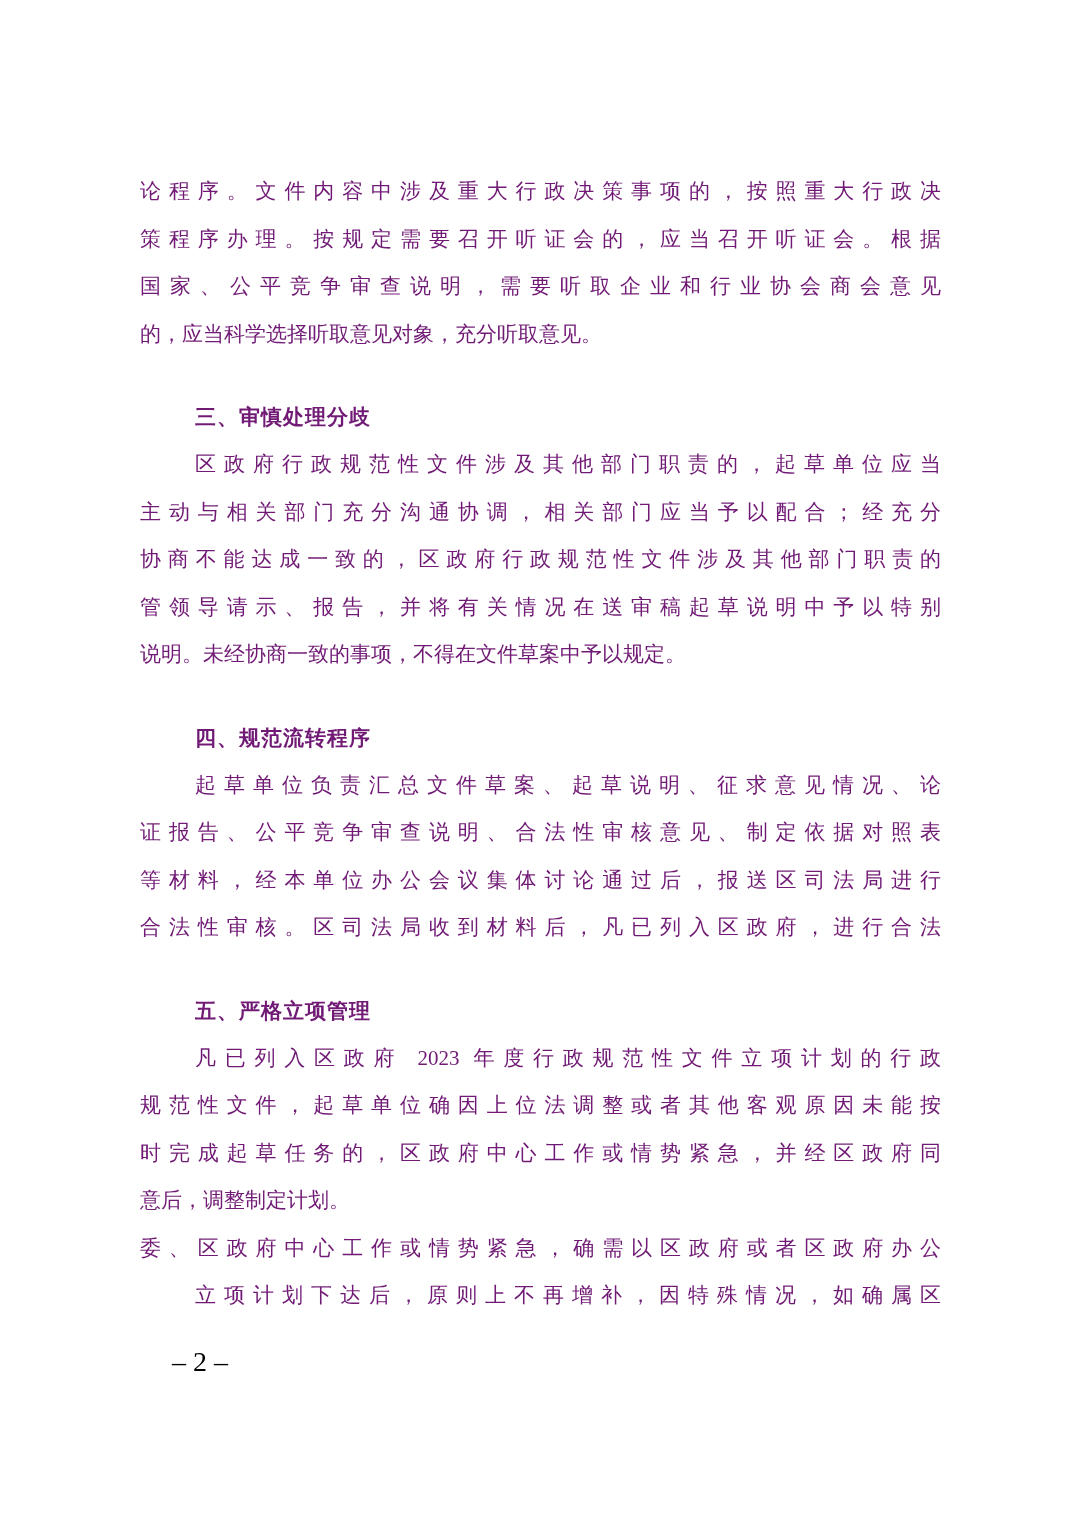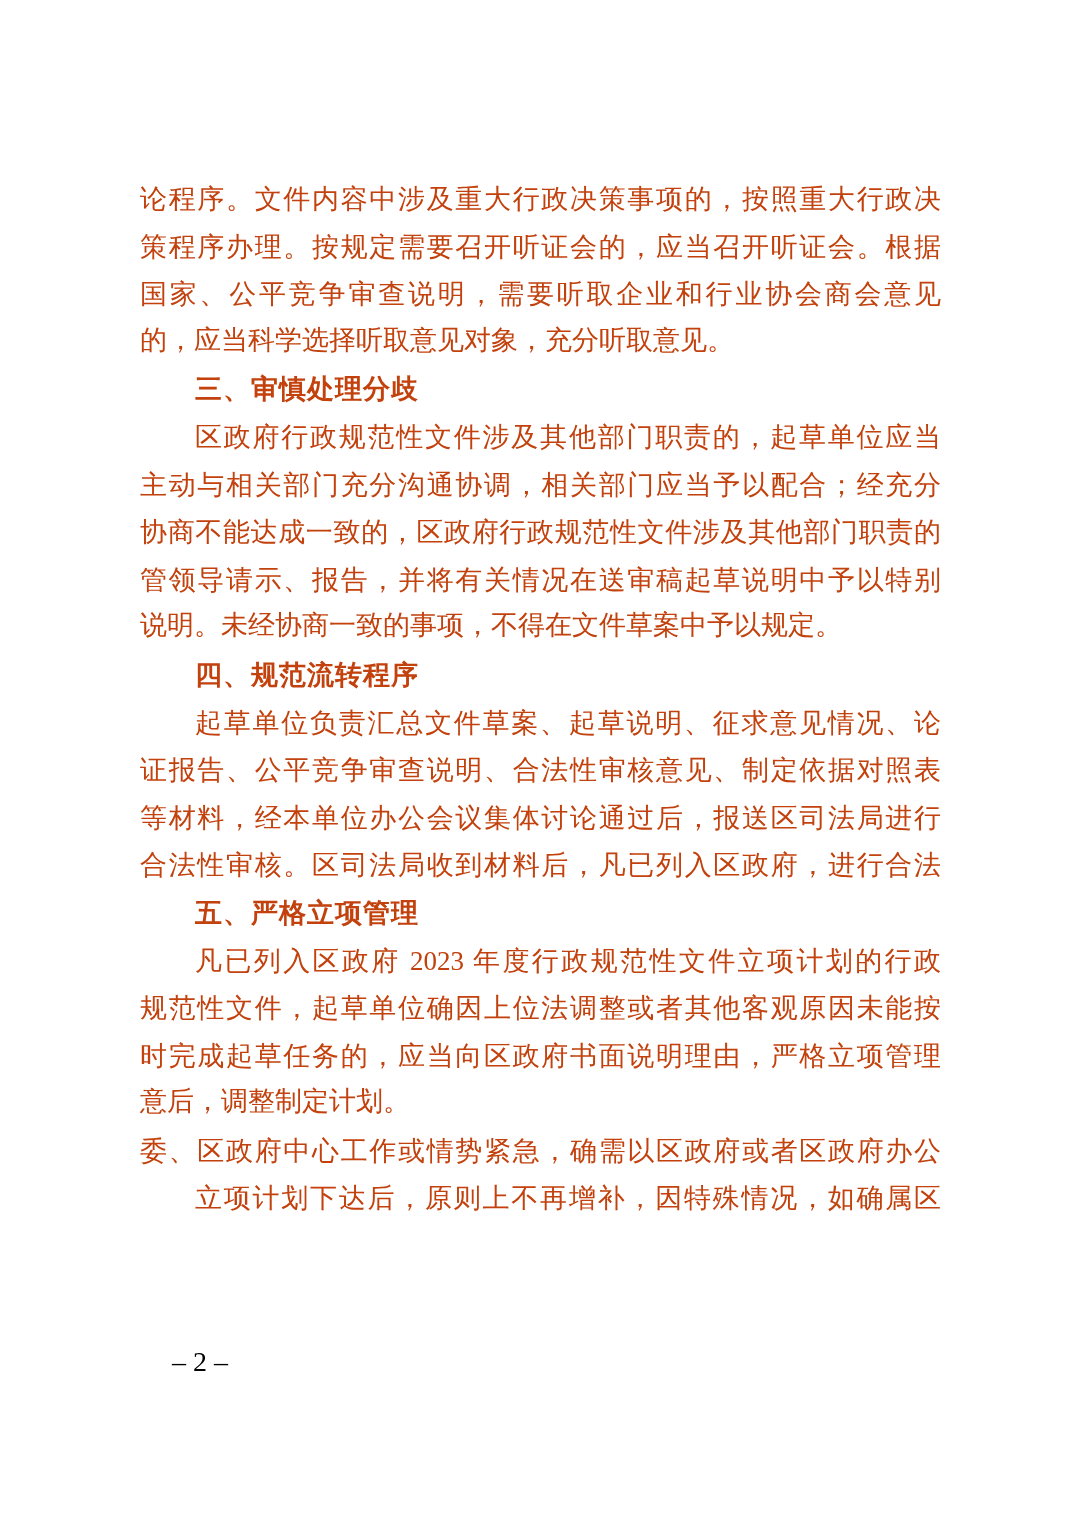--- a/index.html
+++ b/index.html
@@ -11,48 +11,48 @@
     position: relative;
     width: 1074px;
     height: 1520px;
     background: #ffffff;
     overflow: hidden;
     color: #000000;
   }
   .doc-body {
     position: absolute;
     left: 140px;
-    top: 176px;
+    top: 168px;
     width: 801px;
     font-family: "Liberation Serif", "DejaVu Serif", serif;
-    font-size: 27px;
+    font-size: 21px;
     line-height: 47.6px;
-    color: #c2410c;
+    color: #701a75;
   }
   .line {
     text-align: justify;
     text-align-last: justify;
     white-space: nowrap;
     height: 47.6px;
   }
   .line.flush {
     text-align: center;
     text-align-last: left;
-    font-family: Liberation Mono, monospace;
   }
   .line.indent {
     padding-left: 55px;
     width: 746px;
   }
   .heading {
     font-family: "Liberation Sans", "DejaVu Sans", sans-serif;
     font-weight: 700;
     padding-left: 55px;
     height: 47.6px;
     letter-spacing: 1px;
+    margin-top: 35px;
   }
   .page-number {
     position: absolute;
     left: 172px;
     top: 1342px;
     font-family: "Liberation Serif", "DejaVu Serif", serif;
     font-size: 28px;
     line-height: 40px;
     color: #000000;
   }
@@ -73,19 +73,19 @@
       <div class="line">管领导请示、报告，并将有关情况在送审稿起草说明中予以特别</div>
       <div class="line flush">说明。未经协商一致的事项，不得在文件草案中予以规定。</div>
       <div class="heading">四、规范流转程序</div>
       <div class="line indent">起草单位负责汇总文件草案、起草说明、征求意见情况、论</div>
       <div class="line">证报告、公平竞争审查说明、合法性审核意见、制定依据对照表</div>
       <div class="line">等材料，经本单位办公会议集体讨论通过后，报送区司法局进行</div>
       <div class="line">合法性审核。区司法局收到材料后，凡已列入区政府，进行合法</div>
       <div class="heading">五、严格立项管理</div>
       <div class="line indent">凡已列入区政府 2023 年度行政规范性文件立项计划的行政</div>
       <div class="line">规范性文件，起草单位确因上位法调整或者其他客观原因未能按</div>
-      <div class="line">时完成起草任务的，应当向区政府书面说明理由，严格立项管理</div>
+      <div class="line">时完成起草任务的，区政府中心工作或情势紧急，并经区政府同</div>
       <div class="line flush">意后，调整制定计划。</div>
       <div class="line">委、区政府中心工作或情势紧急，确需以区政府或者区政府办公</div>
       <div class="line indent">立项计划下达后，原则上不再增补，因特殊情况，如确属区</div>
     </div>
   <div class="page-number">– 2 –</div>
 </div>
 
 </body></html>

